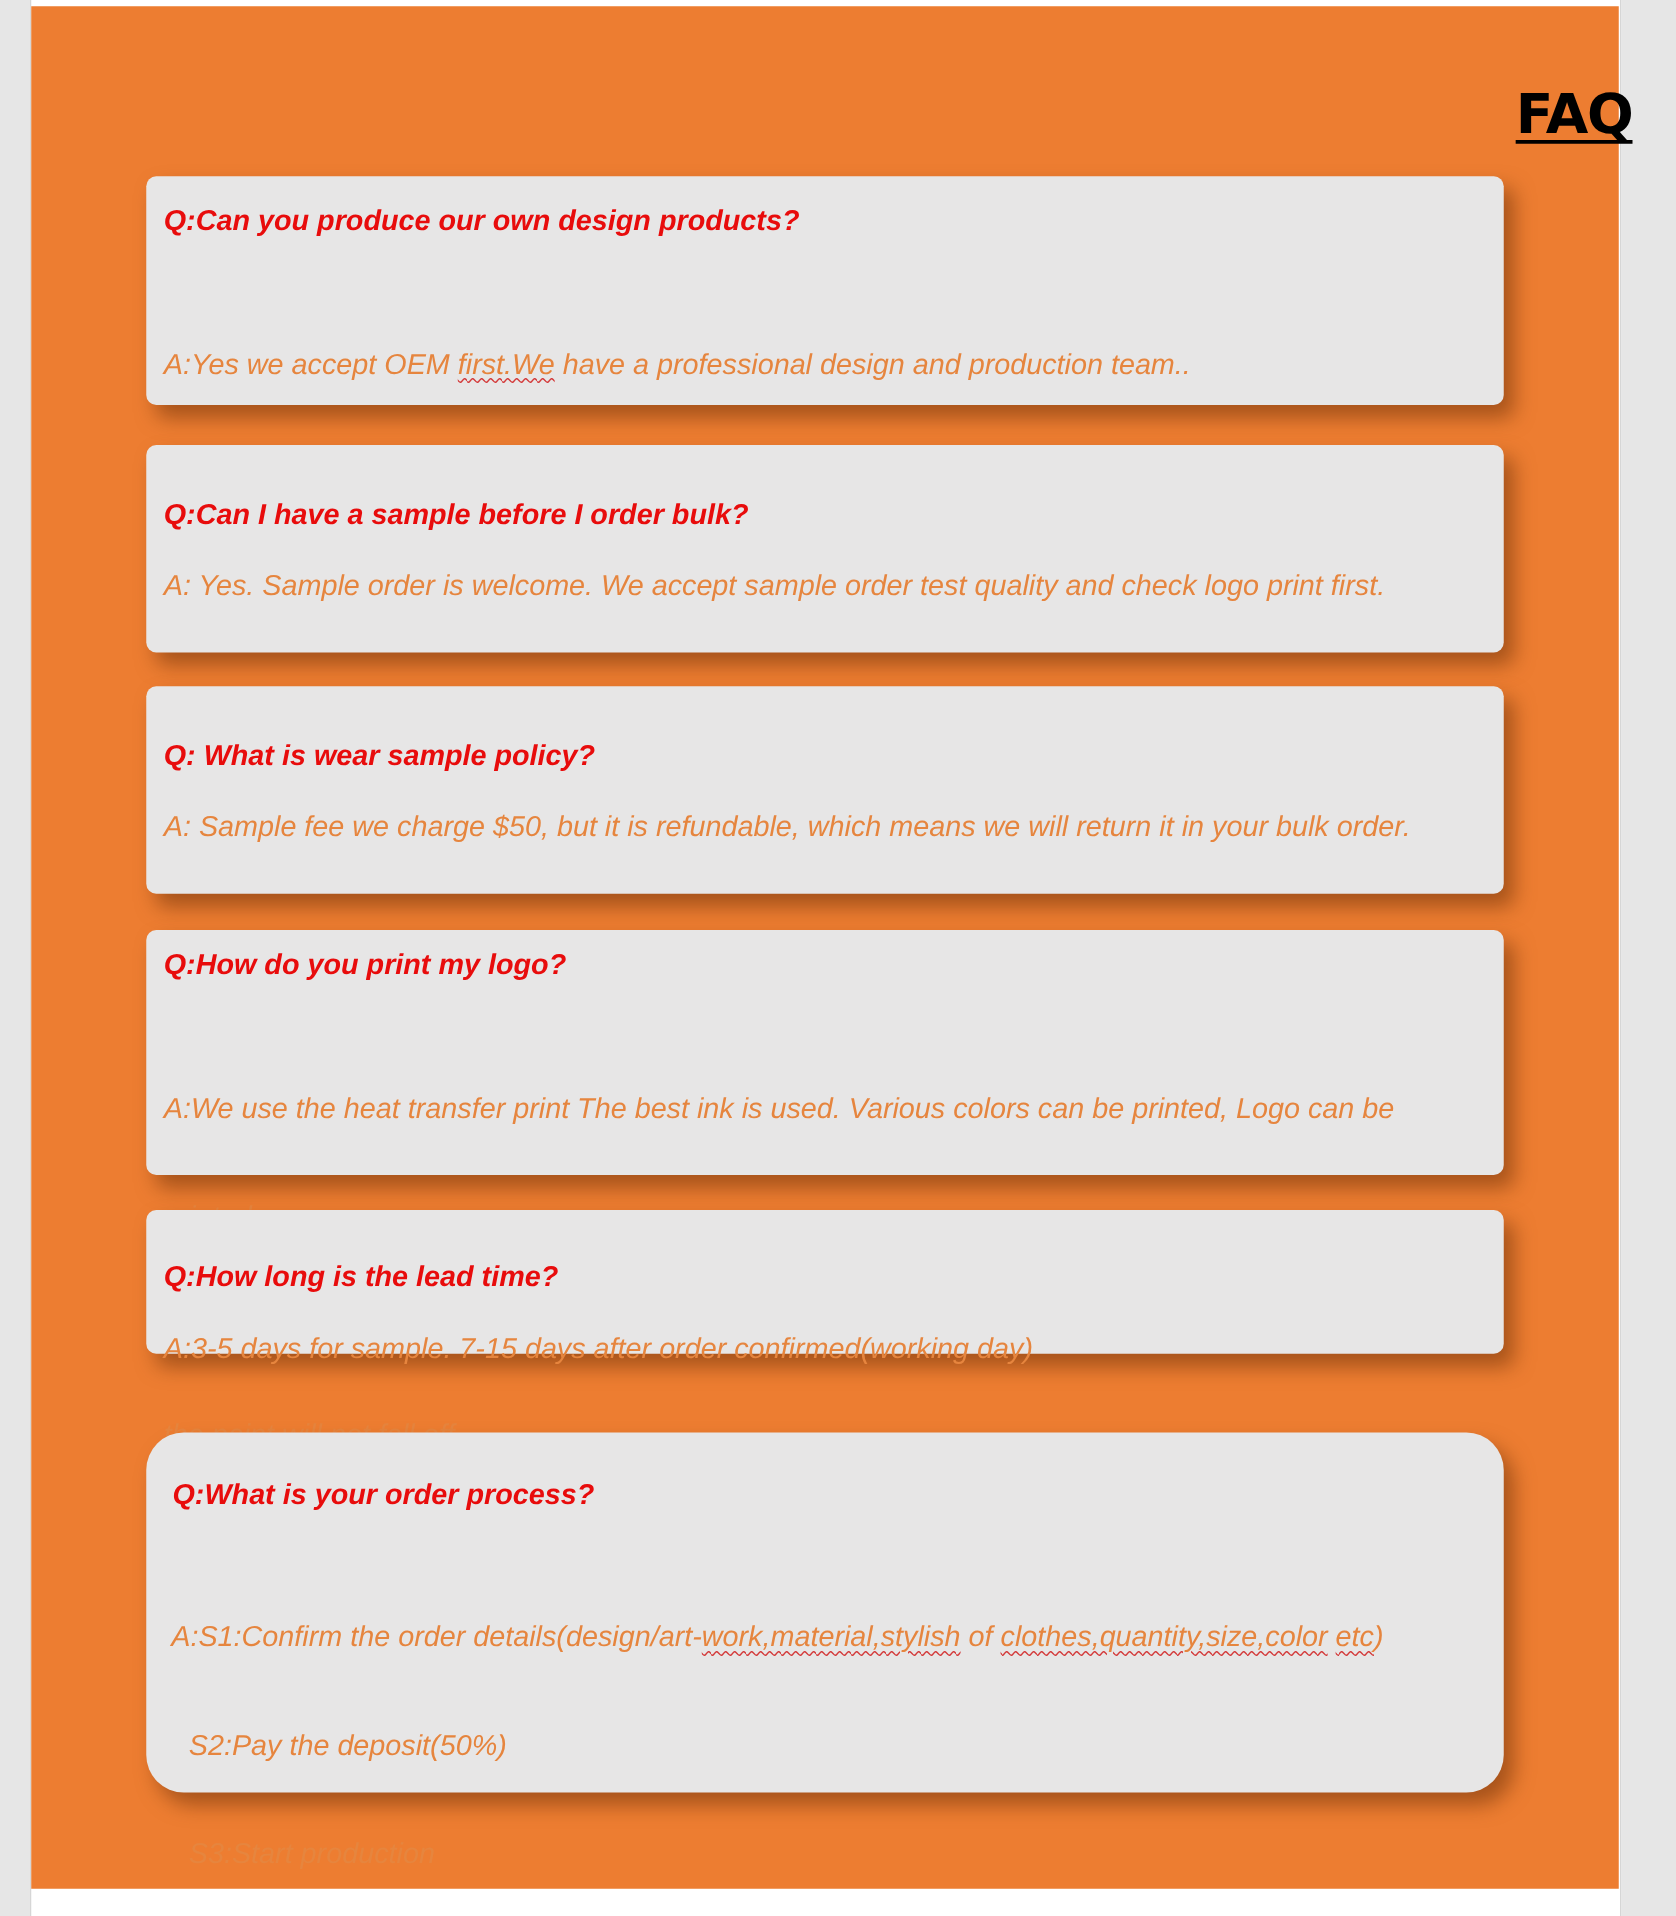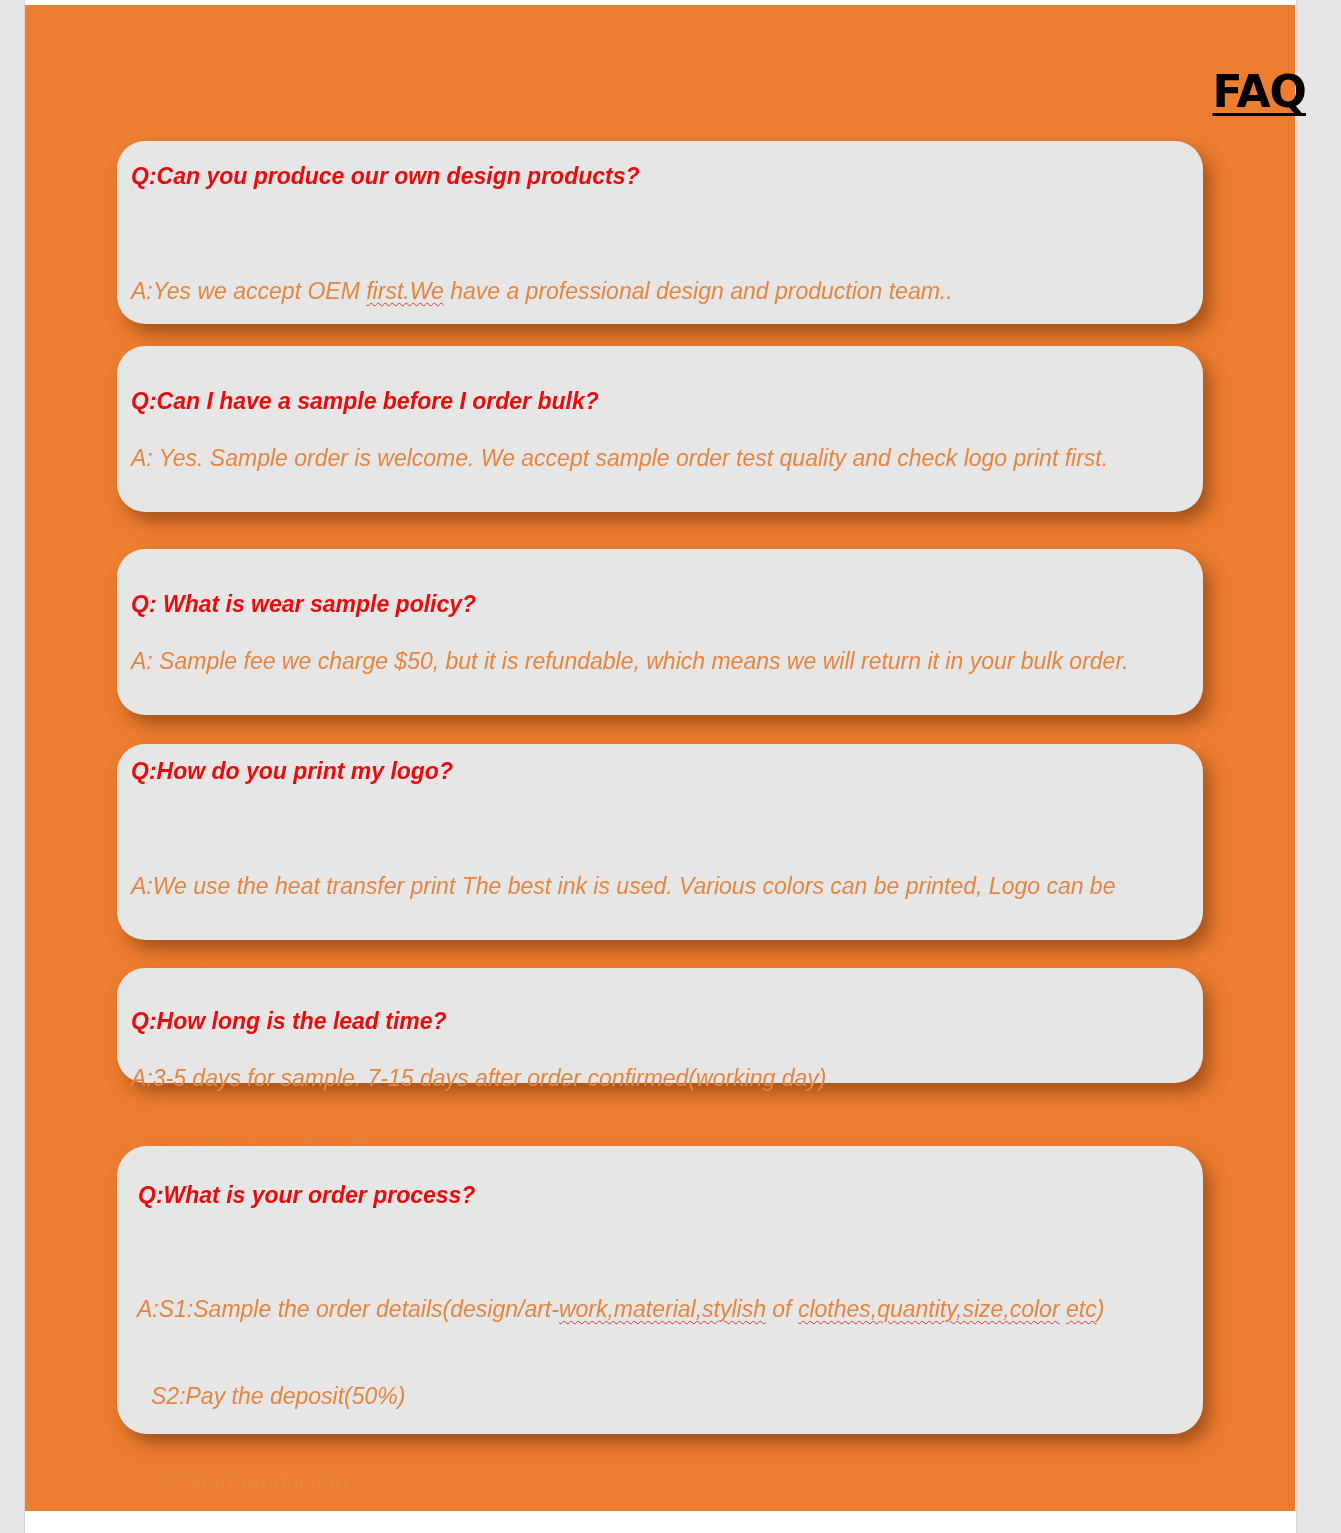--- a/index.html
+++ b/index.html
@@ -24,21 +24,21 @@
     text-align: right;
     font-family: "DejaVu Sans", sans-serif;
     font-weight: bold; font-size: 44px; color: #000;
     text-decoration: underline; text-decoration-thickness: 3px;
     text-underline-offset: 6px;
     letter-spacing: -1px;
   }
   .card {
     position: absolute; left: 117px; width: 1086px;
     background: #e7e6e6;
-    border-radius: 28px;
+    border-radius: 8px;
     box-shadow: 8px 10px 16px rgba(110, 50, 10, 0.55);
     box-sizing: border-box;
   }
   .q {
     position: absolute; left: 14px;
     font-style: italic; font-weight: bold; font-size: 23px; color: #e80c0c;
     white-space: nowrap;
   }
   .a {
     position: absolute; left: 14px;
@@ -58,21 +58,21 @@
 
 <div class="card" style="top:141px;height:183px;">
   <div class="q" style="top:22px;">Q:Can you produce our own design products?</div>
   <div class="a" style="top:78px;">
     <div><span>A:Yes we accept OEM </span><span class="sq">first.We</span><span> have a professional design and production team..</span></div>
     <div><span>that can </span><span class="sq">produceaccording</span><span> to your </span><span class="sq">requirements.We</span><span> need logo design PDF file with</span></div>
     <div><span>your confirmed sizes.</span></div>
   </div>
 </div>
 
-<div class="card" style="top:346px;height:166px;">
+<div class="card" style="top:356px;height:166px;">
   <div class="q" style="top:42px;">Q:Can I have a sample before I order bulk?</div>
   <div class="a" style="top:98px;">A: Yes. Sample order is welcome. We accept sample order test quality and check logo print first.</div>
 </div>
 
 <div class="card" style="top:549px;height:166px;">
   <div class="q" style="top:42px;">Q: What is wear sample policy?</div>
   <div class="a" style="top:98px;">A: Sample fee we charge $50, but it is refundable, which means we will return it in your bulk order.</div>
 </div>
 
 <div class="card" style="top:744px;height:196px;">
@@ -86,21 +86,21 @@
 </div>
 
 <div class="card" style="top:968px;height:115px;">
   <div class="q" style="top:40px;">Q:How long is the lead time?</div>
   <div class="a" style="top:96px;">A:3-5 days for sample. 7-15 days after order confirmed(working day)</div>
 </div>
 
 <div class="card" style="top:1146px;height:288px;border-radius:30px;">
   <div class="q" style="top:36px;left:21px;">Q:What is your order process?</div>
   <div class="a" style="top:92px;left:20px;line-height:28.7px;">
-    <div><span>A:S1:Sample the order details(design/art-</span><span class="sq">work,material,stylish</span><span> of </span><span class="sq">clothes,quantity,size,color</span><span> </span><span class="sq">etc</span><span>)</span></div>
+    <div><span>A:S1:Confirm the order details(design/art-</span><span class="sq">work,material,stylish</span><span> of </span><span class="sq">clothes,quantity,size,color</span><span> </span><span class="sq">etc</span><span>)</span></div>
     <div style="padding-left:14px;">S2:Pay the deposit(50%)</div>
     <div style="padding-left:14px;">S3:Start production</div>
     
     
     
     
     
   </div>
 </div>
 

